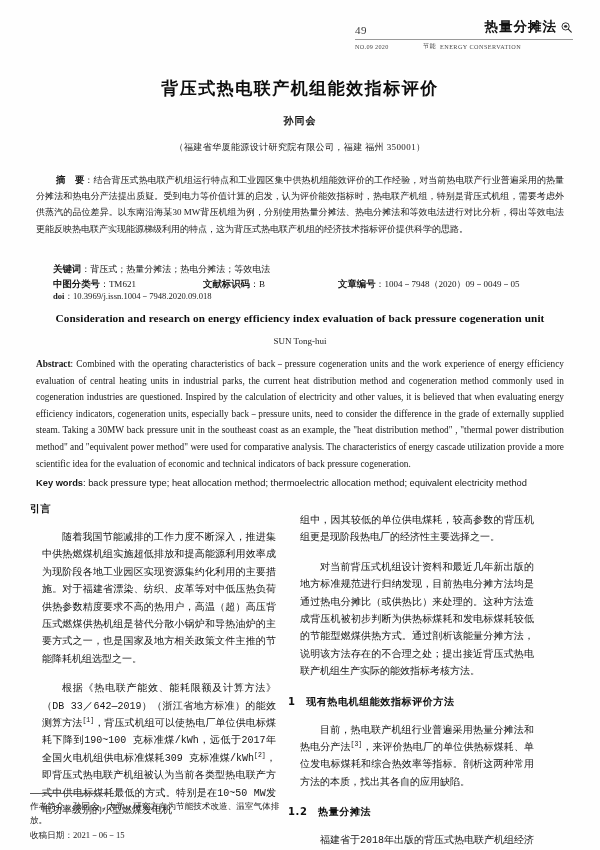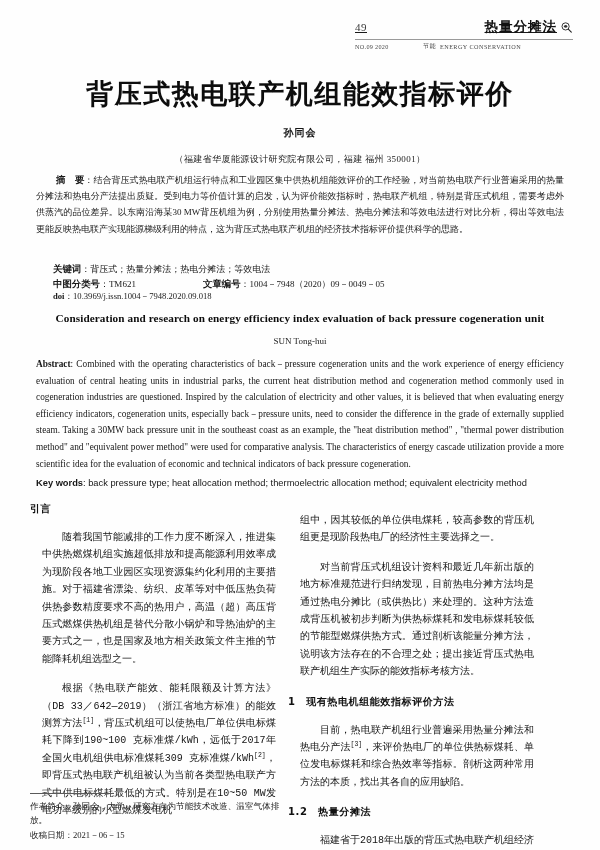--- a/index.html
+++ b/index.html
@@ -25,24 +25,23 @@
 
   
   .running-head {
     position: absolute;
     top: 18px;
     left: 355px;
     width: 218px;
   }
   .rh-top {
     display: flex;
-    align-items: center;
+    align-items: flex-end;
     justify-content: space-between;
     padding-bottom: 3px;
-    text-decoration: underline;
   }
   .rh-pageno {
     font-family: "Liberation Serif", serif;
     font-size: 11px;
     color: #3a3a3a;
     letter-spacing: 0.5px;
   }
   .rh-journal {
     font-family: "DejaVu Sans", sans-serif;
     font-size: 13.5px;
@@ -89,21 +88,21 @@
   
   .title-block {
     position: absolute;
     top: 78px;
     left: 0;
     width: 600px;
     text-align: center;
   }
   .cn-title {
     font-family: "DejaVu Sans", sans-serif;
-    font-size: 27px;
+    font-size: 17px;
     font-weight: bold;
     letter-spacing: 1.5px;
     color: #0d0d0d;
     margin: 0;
     line-height: 1.2;
   }
   .cn-author {
     font-family: "DejaVu Sans", sans-serif;
     font-size: 10px;
     font-weight: bold;
@@ -317,20 +316,21 @@
   <div class="cn-abstract">
     <span class="indent"></span><span class="lbl-bold">摘　要</span><span>：结合背压式热电联产机组运行特点和工业园区集中供热机组能效评价的工作经验，对当前热电联产行业普遍采用的热量分摊法和热电分产法提出质疑。受到电力等价值计算的启发，认为评价能效指标时，热电联产机组，特别是背压式机组，需要考虑外供蒸汽的品位差异。以东南沿海某30 MW背压机组为例，分别使用热量分摊法、热电分摊法和等效电法进行对比分析，得出等效电法更能反映热电联产实现能源梯级利用的特点，这为背压式热电联产机组的经济技术指标评价提供科学的思路。</span>
   </div>
 
   <div class="cn-keywords">
     <span class="lbl-bold">关键词</span><span>：背压式；热量分摊法；热电分摊法；等效电法</span>
   </div>
 
   <div class="cn-clc">
     <span class="clc-a"><span class="lbl-bold">中图分类号</span><span>：TM621</span></span>
+    <span class="clc-b"><span class="lbl-bold">文献标识码</span><span>：B</span></span>
     <span class="clc-c"><span class="lbl-bold">文章编号</span><span>：1004－7948（2020）09－0049－05</span></span>
   </div>
 
   <div class="cn-doi">
     <span class="doi-bold">doi</span><span>：10.3969/j.issn.1004－7948.2020.09.018</span>
   </div>
 
   <div class="en-title">Consideration and research on energy efficiency index evaluation of back pressure cogeneration unit</div>
   <div class="en-author">SUN Tong-hui</div>
 

